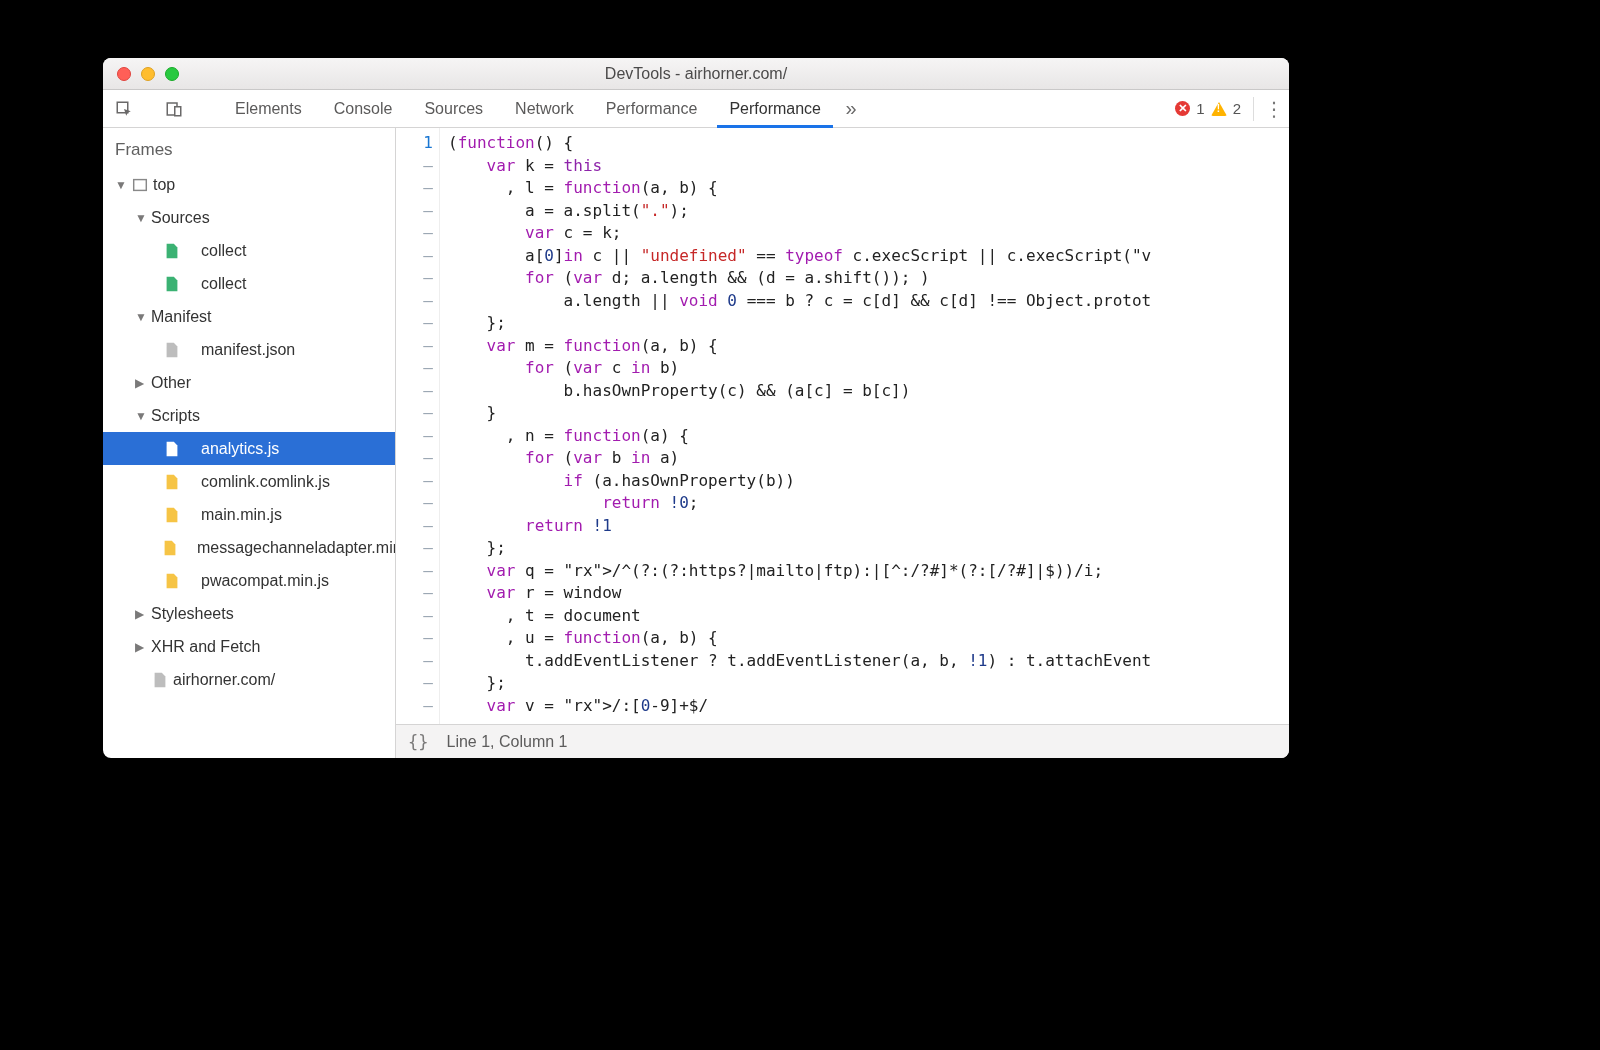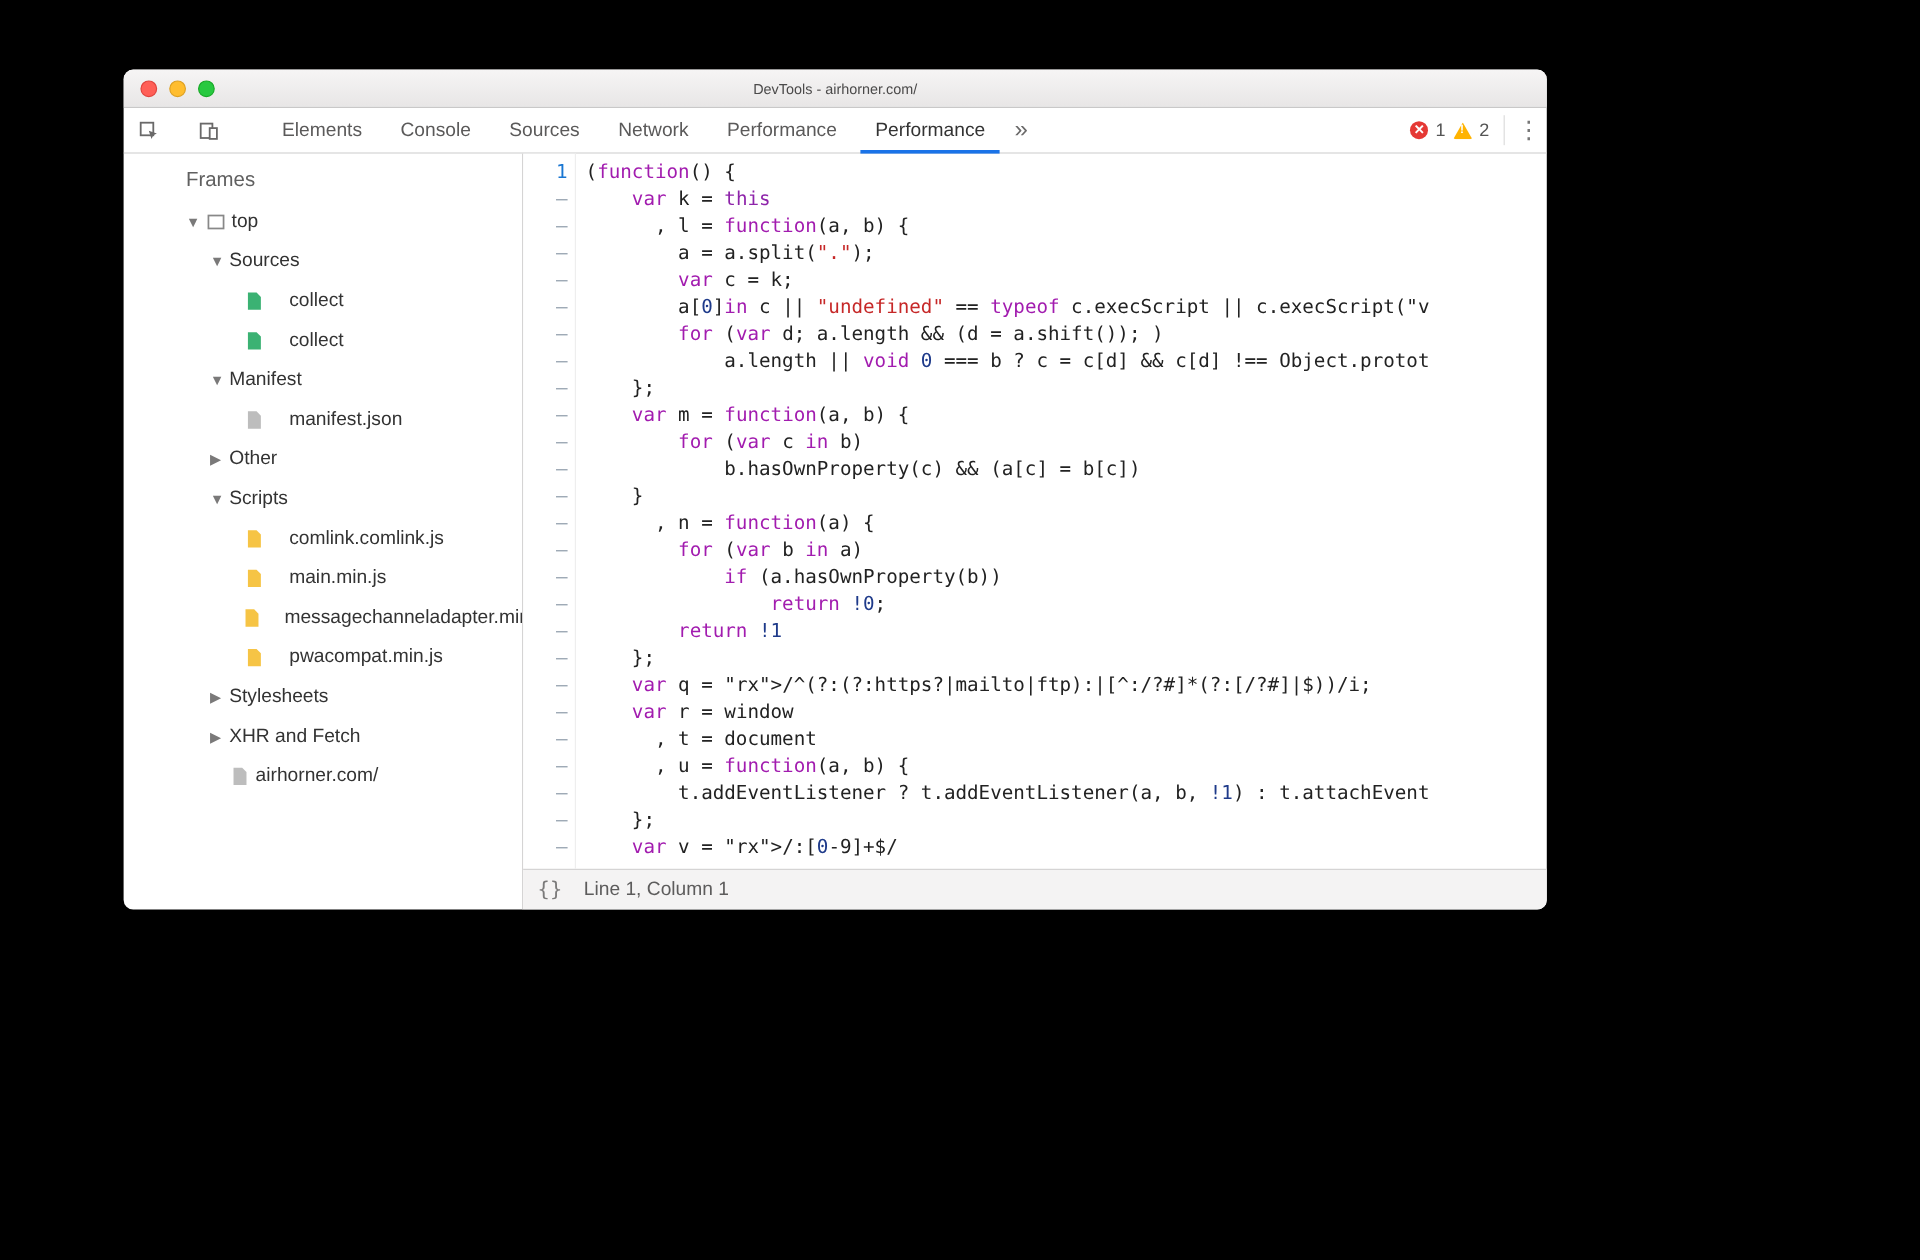--- a/index.html
+++ b/index.html
@@ -11,39 +11,39 @@
     display: flex; flex-direction: column; overflow: hidden;
   }
   
   .titlebar { height: 32px; background: linear-gradient(#f6f5f5,#e8e6e6); border-bottom: 1px solid #c9c8c8;
     display: flex; align-items: center; position: relative; }
   .traffic { display: flex; gap: 10px; padding-left: 14px; }
   .dot { width: 14px; height: 14px; border-radius: 50%; }
   .dot.red { background:#ff5f57; border:1px solid #e0443e; }
   .dot.yellow { background:#ffbd2e; border:1px solid #dea123; }
   .dot.green { background:#28c940; border:1px solid #1aab29; }
-  .title { position:absolute; left:0; right:0; text-align:center; font-size:12px; color:#4b4a4a; }
+  .title { position:absolute; left:0; right:0; text-align:center; font-size:16px; color:#4b4a4a; }
   
   .toolbar { height: 38px; border-bottom:1px solid #d5d4d4; display:flex; align-items:stretch; padding:0 6px;gap:20px; }
   .tool-btn { width:30px; display:flex; align-items:center; justify-content:center; color:#666; }
   .tool-btn svg { width:18px; height:18px; }
   .tabs { display:flex; align-items:stretch; margin-left:10px; }
   .tab { padding:0 16px; display:flex; align-items:center; font-size:16px; color:#5b5a5a; cursor:default; position:relative; }
   .tab.active { color:#333; }
   .tab.active::after { content:""; position:absolute; left:4px; right:4px; bottom:-1px; height:3px; background:#1a73e8; }
   .more { width:28px; display:flex; align-items:center; justify-content:center; color:#6a6969; font-size:20px; }
   .spacer { flex:1; }
   .status { display:flex; align-items:center; gap:6px; padding-right:8px; font-size:15px; color:#555; }
   .badge { width:15px; height:15px; border-radius:50%; display:inline-flex; align-items:center; justify-content:center; color:#fff; font-size:11px; font-weight:700; }
   .badge.err { background:#e53935; }
   .badge.warn { width:0; height:0; border-left:8px solid transparent; border-right:8px solid transparent; border-bottom:14px solid #ffb300; border-radius:2px; position:relative; }
   .badge.warn::after { content:"!"; position:absolute; left:-2px; top:1px; font-size:10px; color:#fff; font-weight:700; }
   .kebab { width:22px; text-align:center; color:#777; font-size:20px; border-left:1px solid #ddd; padding-left:10px; margin-left:6px; }
   
-  .body { flex:1; display:flex; min-height:0;margin-left:40px; }
+  .body { flex:1; display:flex; min-height:0; }
   .sidebar { width:293px; border-right:1px solid #d5d4d4; display:flex; flex-direction:column; font-size:16px; color:#333; overflow:hidden; }
   .section-title { padding:12px 12px 8px; color:#606060; font-size:17px; }
   .tree { flex:1; overflow:auto; }
   .row { display:flex; align-items:center; height:33px; padding-left:8px; white-space:nowrap; overflow:hidden; text-overflow:ellipsis; }
   .row .arrow { width:14px; color:#7a7979; font-size:12px; }
   .row.selected { background:#2a6fd6; color:#fff; }
   .row.selected .icon svg path, .row.selected .icon svg rect { fill:#fff; }
   .ind1 { padding-left:12px; } .ind2 { padding-left:32px; } .ind3 { padding-left:58px;gap:16px; }
   .icon { width:22px; display:inline-flex; align-items:center; justify-content:center; }
   .icon svg { width:18px; height:18px; }
@@ -165,20 +165,28 @@
           </div>
 
           <div class="row ind2">
             <span class="arrow">▶</span>
             <span class="lbl">Other</span>
           </div>
 
           <div class="row ind2">
             <span class="arrow">▼</span>
             <span class="lbl">Scripts</span>
+          </div>
+          <div class="row ind3 selected">
+            <span class="icon">
+                <svg viewBox="0 0 20 20">
+                  <path d="M4 2h8l4 4v12H4z" fill="#fff"></path>
+                </svg>
+              </span>
+            <span class="lbl">analytics.js</span>
           </div>
           <div class="row ind3">
             <span class="icon fi-yellow">
                 <svg viewBox="0 0 20 20">
                   <path d="M4 2h8l4 4v12H4z"></path>
                 </svg>
               </span>
             <span class="lbl">comlink.comlink.js</span>
           </div>
           <div class="row ind3">

